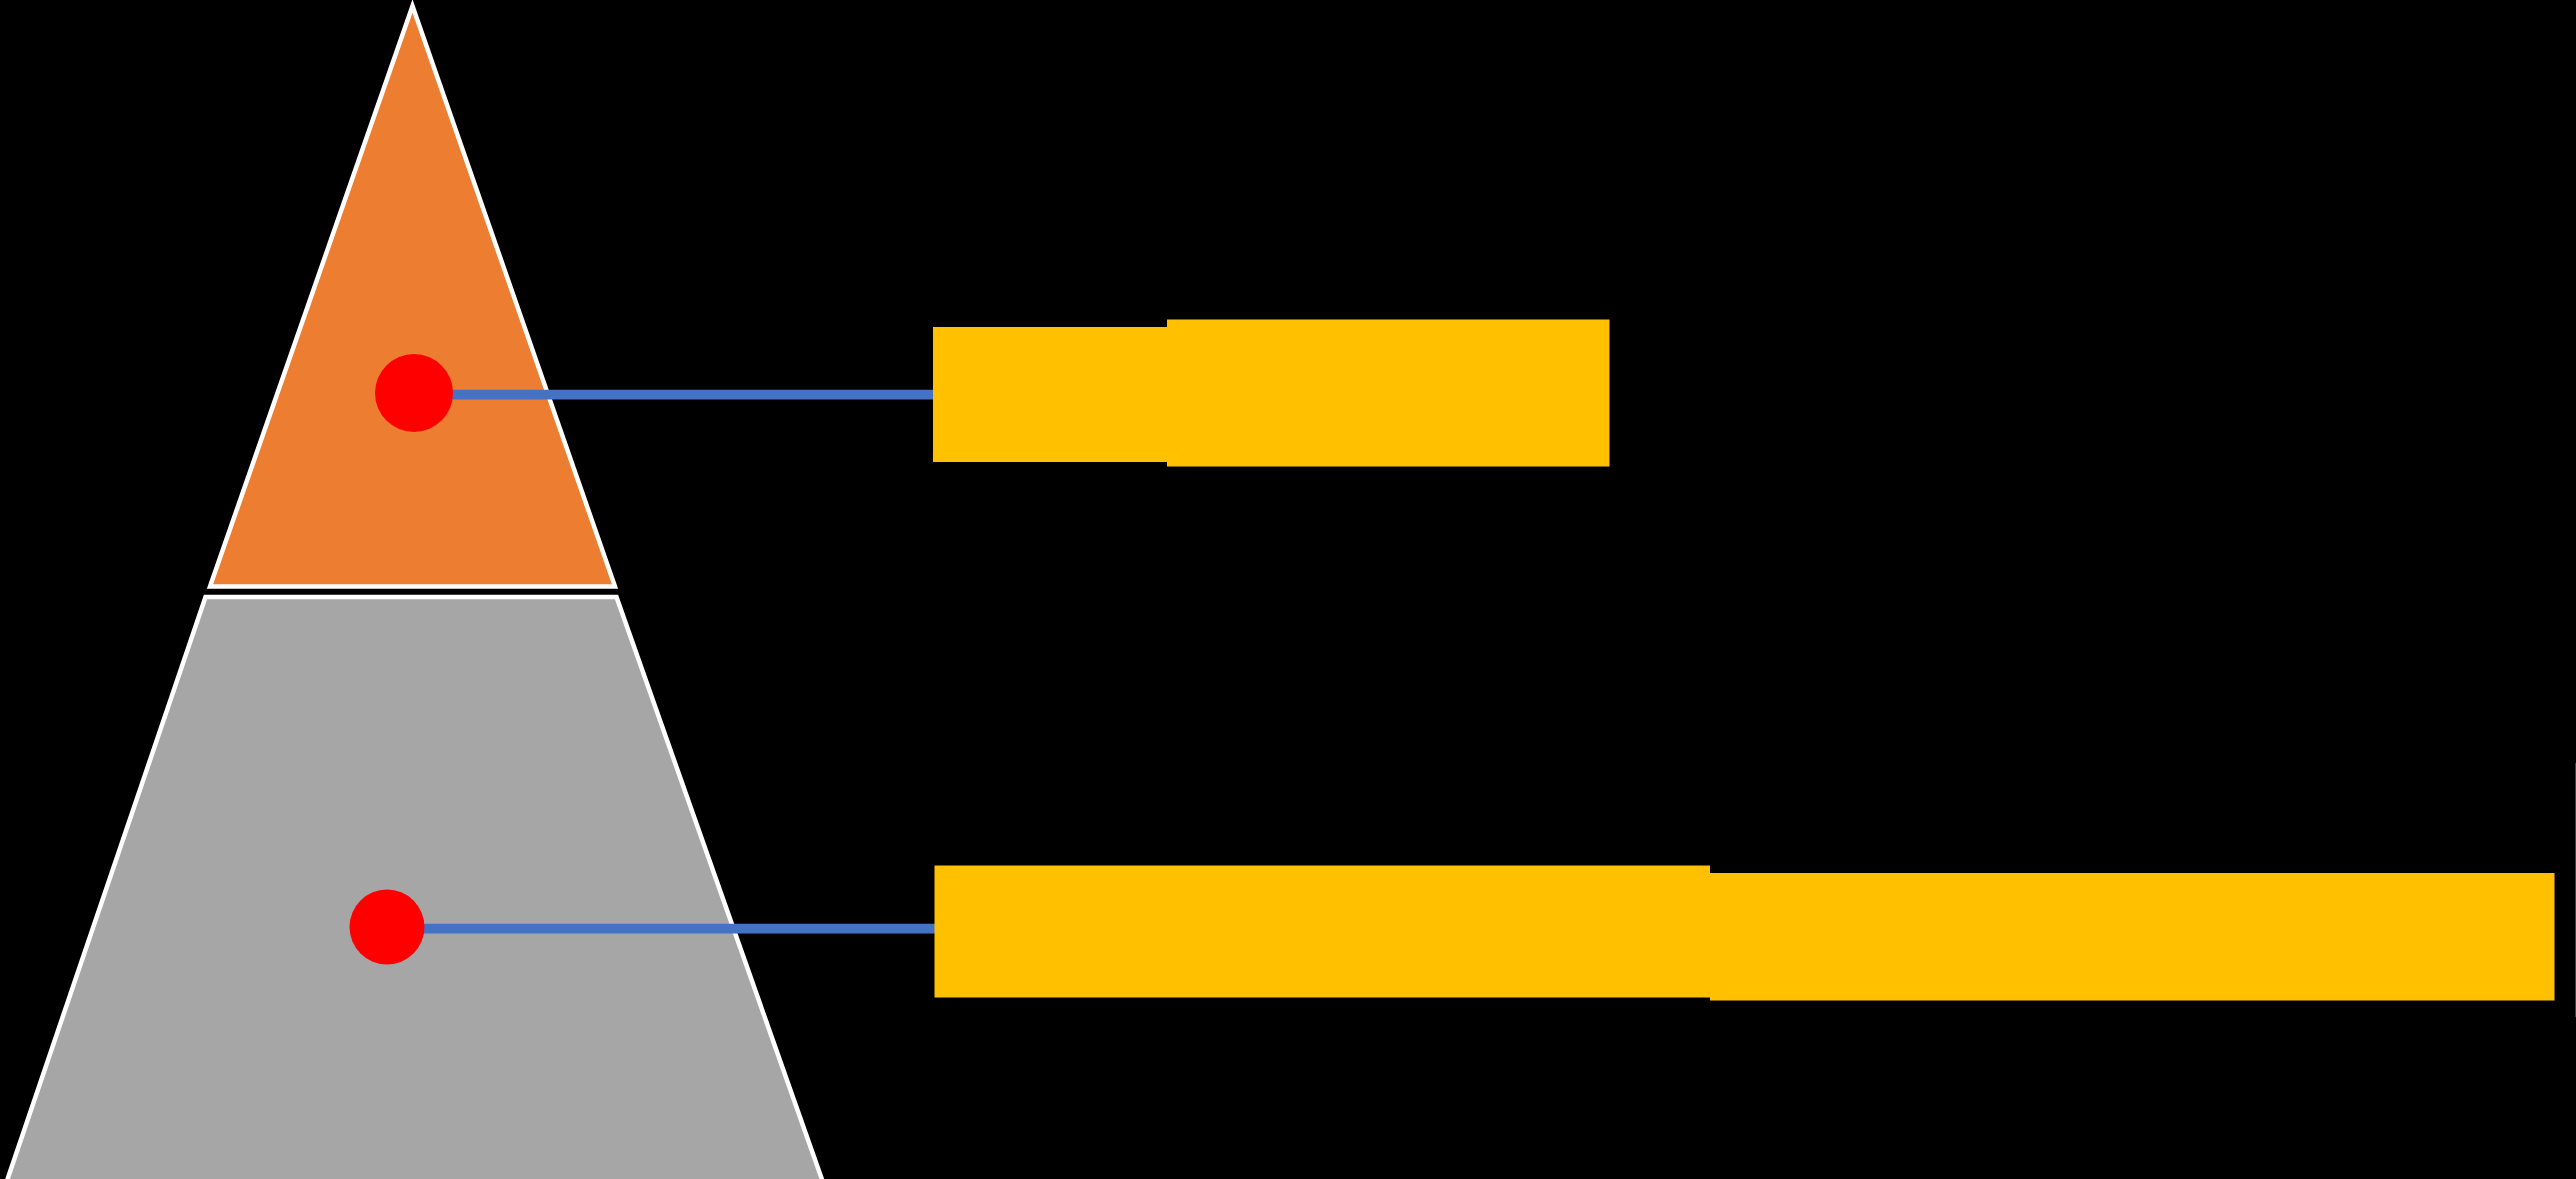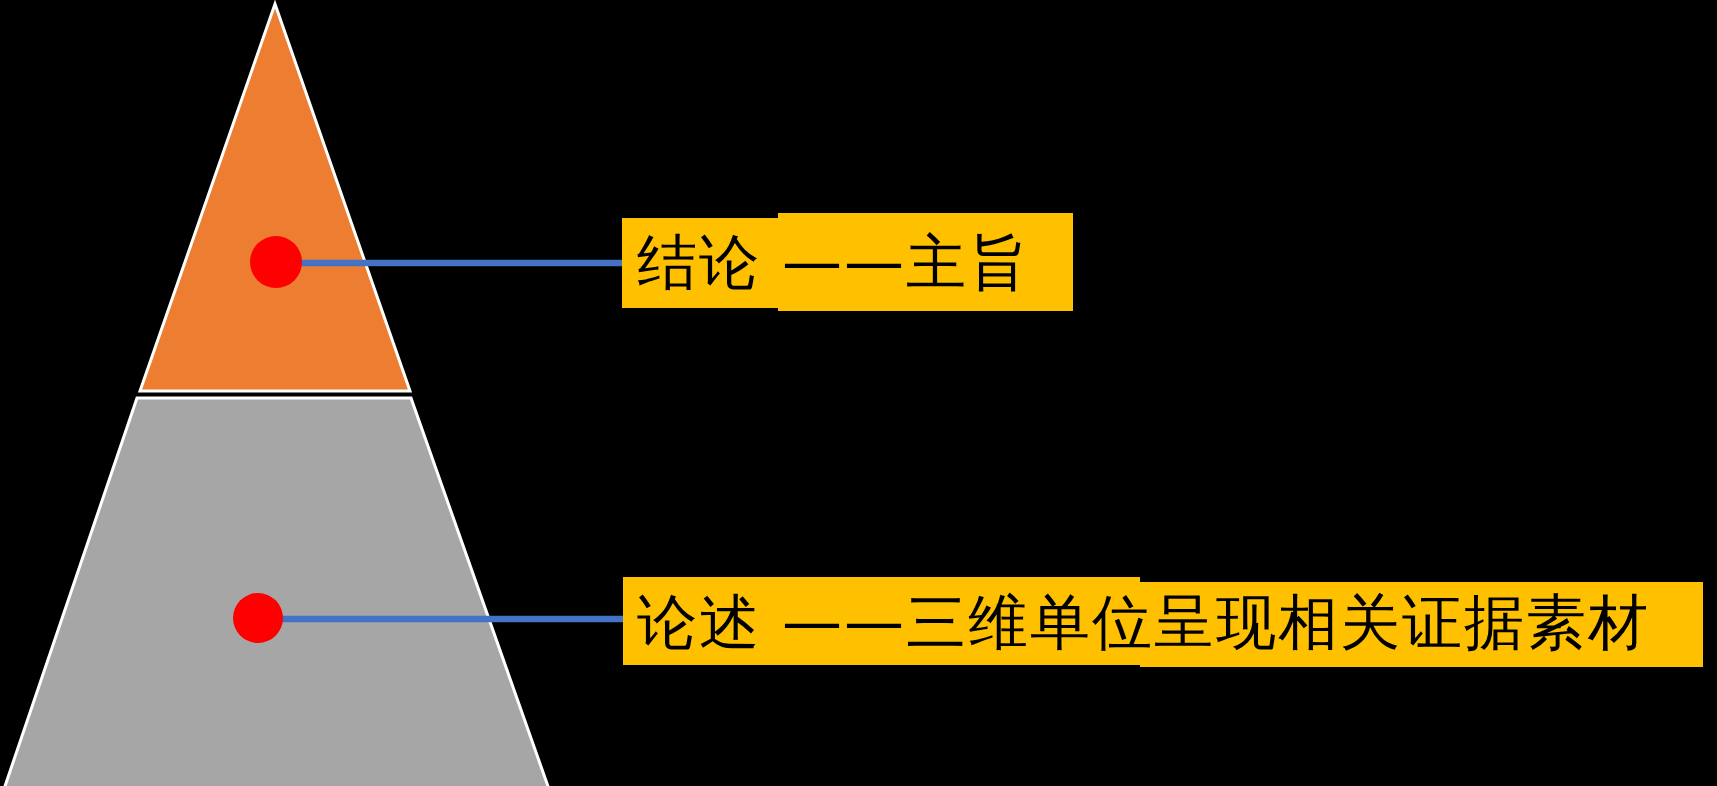--- a/index.html
+++ b/index.html
@@ -58,19 +58,17 @@
 
     <line x1="276" y1="263" x2="630" y2="263" stroke-width="6.5" stroke="#4472C4"></line>
     <line x1="258" y1="619" x2="630" y2="619" stroke-width="6.5" stroke="#4472C4"></line>
 
     <circle cx="276" cy="262" r="26" fill="#FF0000"></circle>
     <circle cx="258" cy="618" r="25" fill="#FF0000"></circle>
   </svg>
 
   <div class="hl hl-top-a" style="background-color: rgb(255, 192, 0);"></div>
   <div class="hl hl-top-b" style="background-color: rgb(255, 192, 0);"></div>
-  <div class="callout-text callout-text-top" style="color: rgb(0, 0, 0);">结论 ——主旨</div>
 
   <div class="hl hl-bot-a" style="background-color: rgb(255, 192, 0);"></div>
   <div class="hl hl-bot-b" style="background-color: rgb(255, 192, 0);"></div>
-  <div class="callout-text callout-text-bottom" style="color: rgb(0, 0, 0);">论述 ——三维单位呈现相关证据素材</div>
 
 </div>
 
 </body></html>

